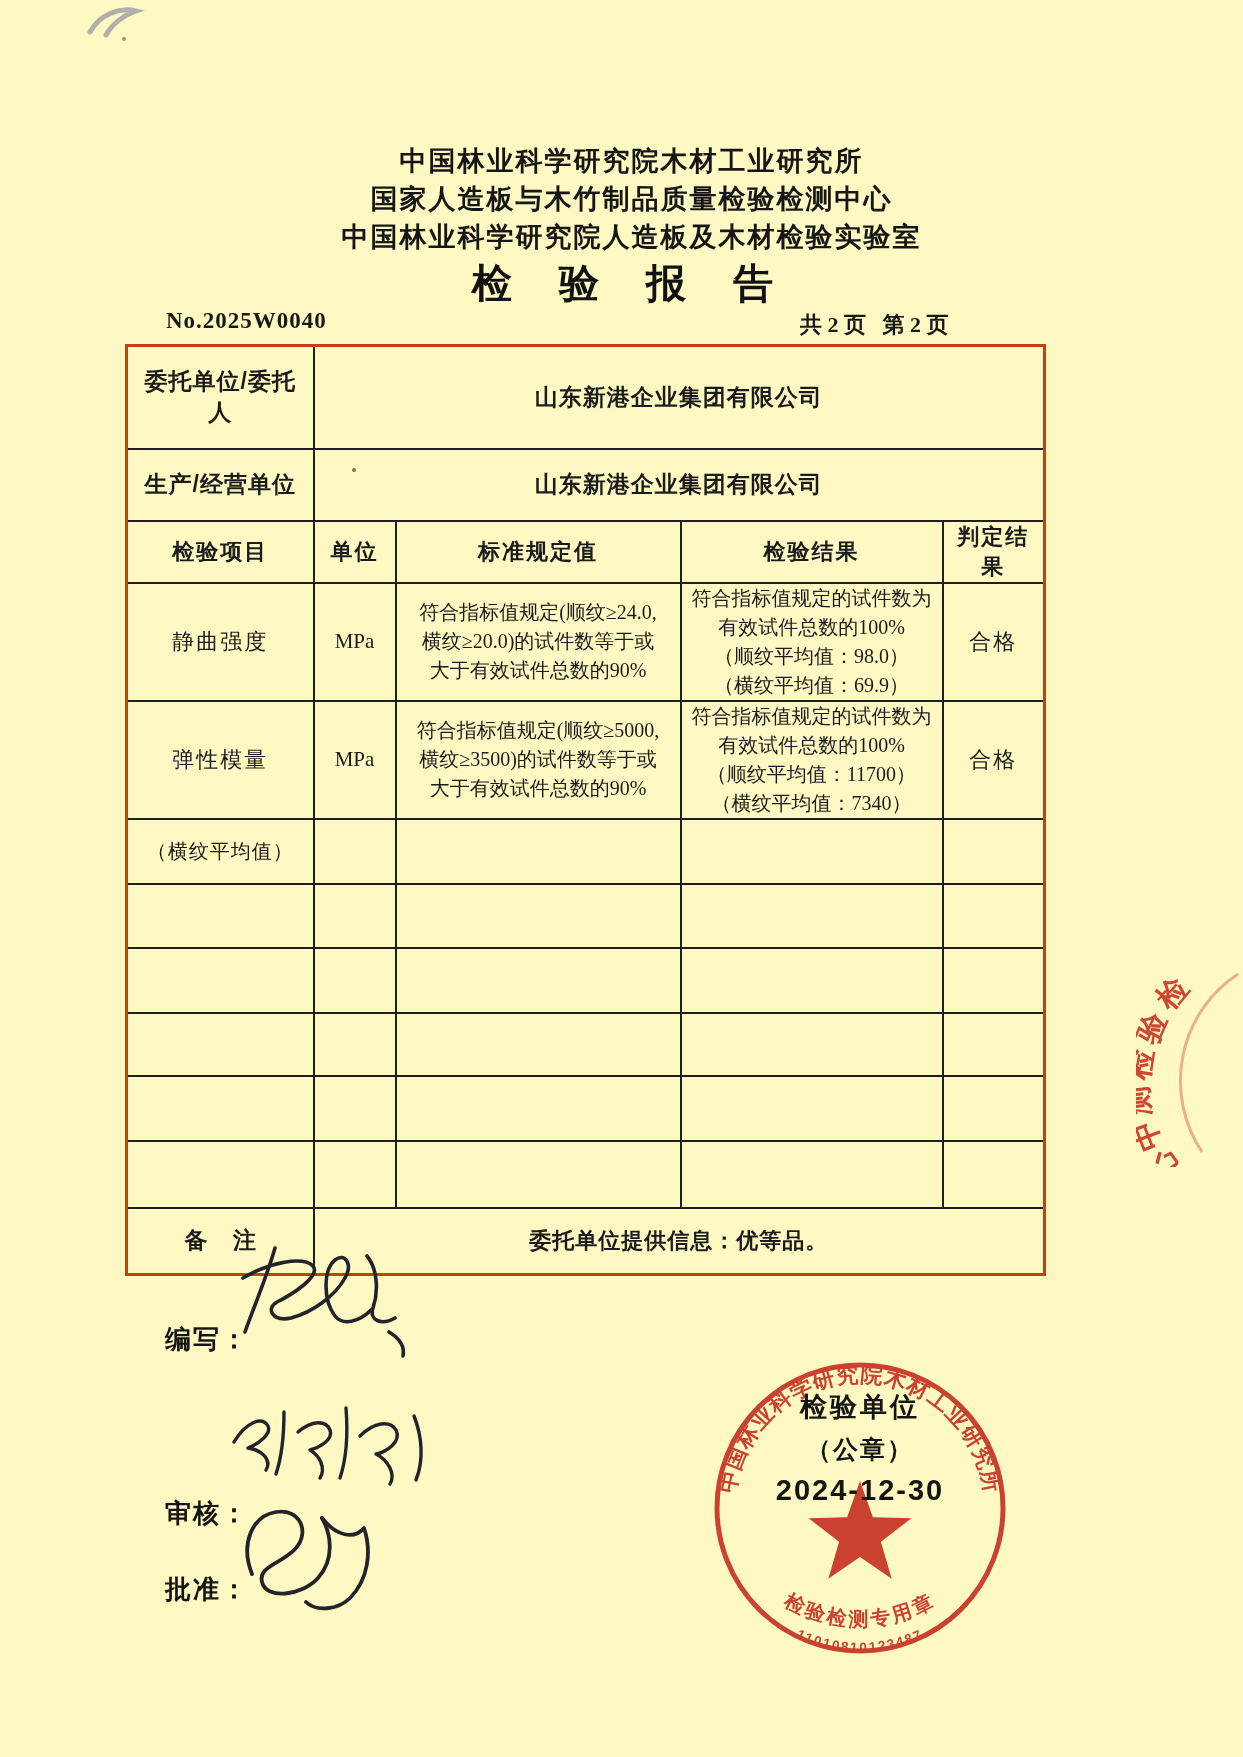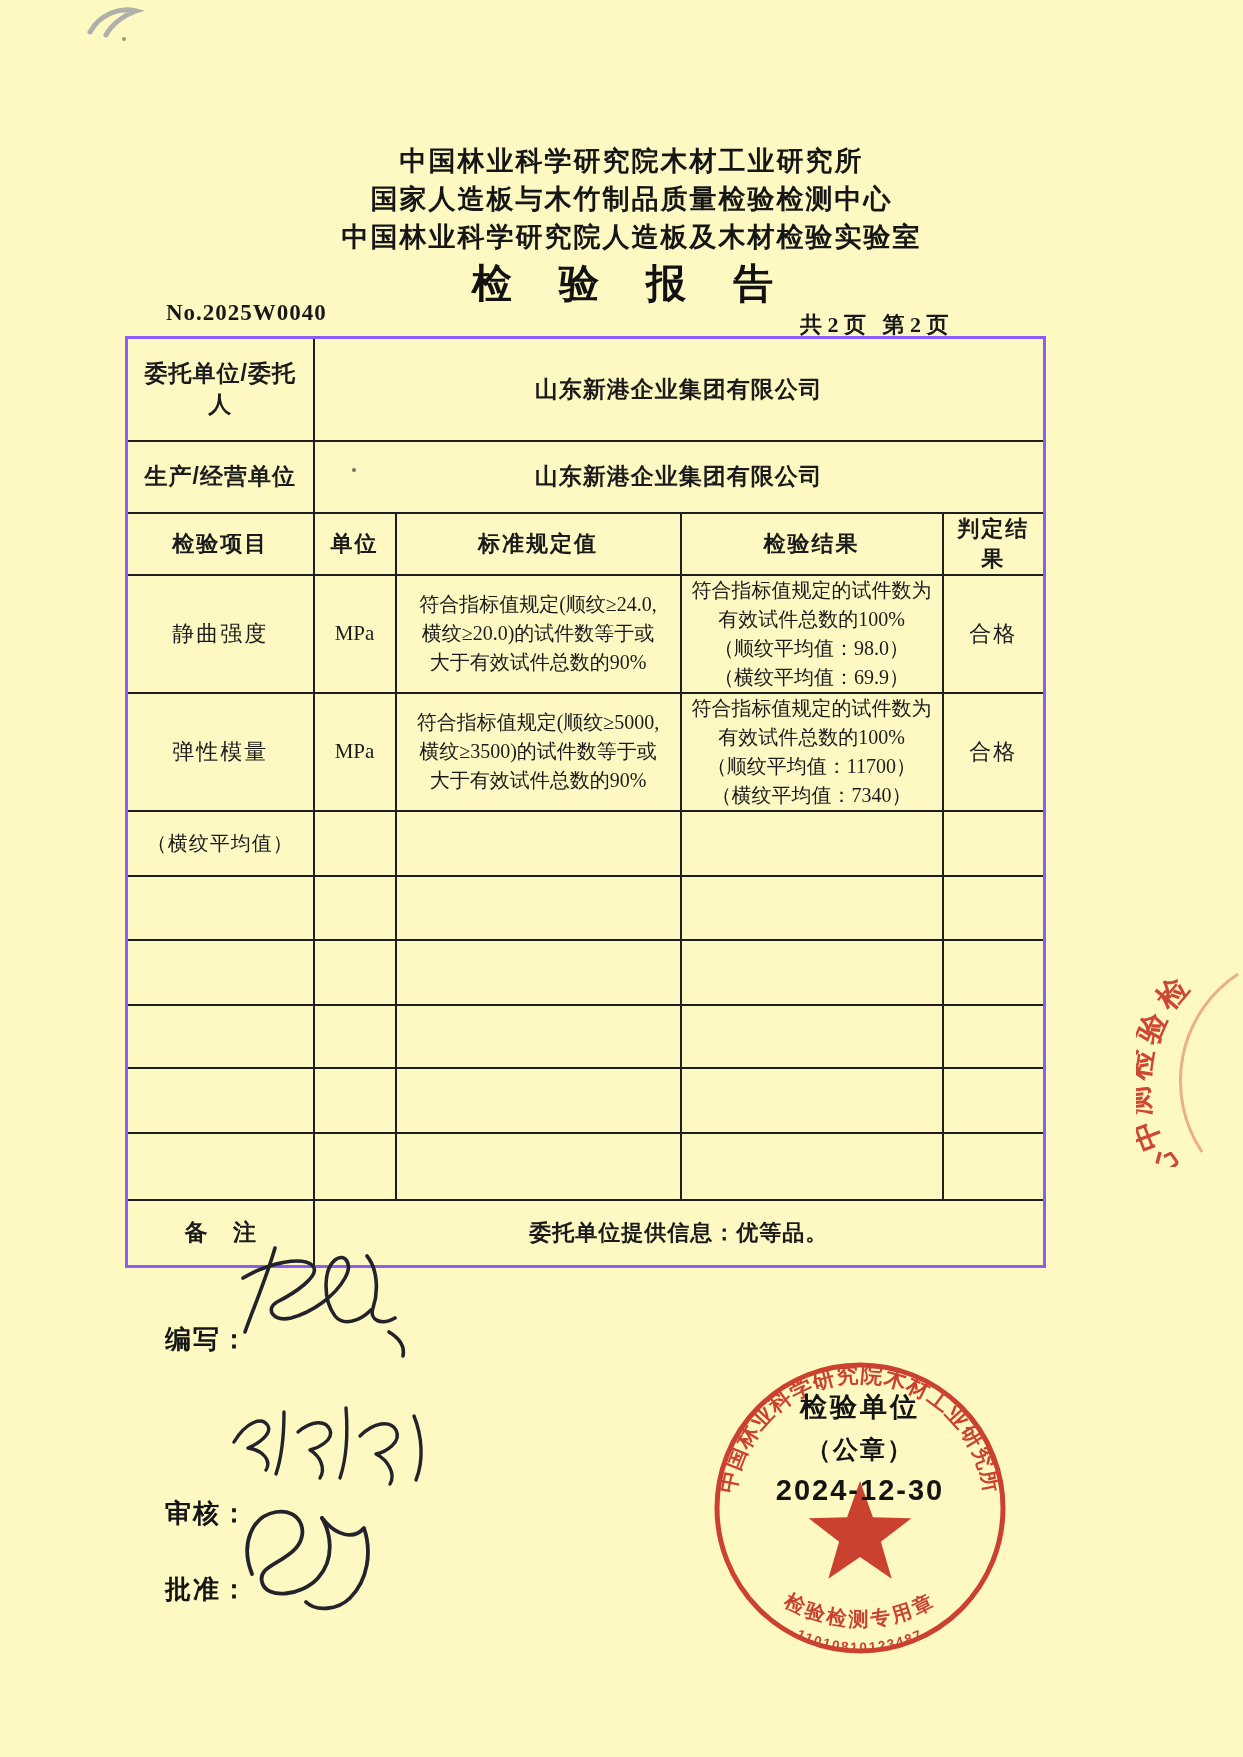--- a/index.html
+++ b/index.html
@@ -21,32 +21,32 @@
     color:#161616;
   }
   .title{
     position:absolute;top:256px;left:0;width:100%;
     text-align:center;
     font-family:"Liberation Sans","DejaVu Sans",sans-serif;
     font-weight:bold;font-size:40px;letter-spacing:18px;
     white-space:pre;color:#121212;
   }
   .report-no{
-    position:absolute;top:300px;left:166px;
+    position:absolute;top:308px;left:166px;
     font-size:23px;font-weight:bold;letter-spacing:1px;color:#181818;
   }
   .page-info{
     position:absolute;top:310px;left:800px;
     font-size:22px;font-weight:bold;white-space:pre;color:#181818;
   }
   table.report{
-    position:absolute;top:336px;left:125px;
+    position:absolute;top:344px;left:125px;
     width:918px;table-layout:fixed;
     border-collapse:collapse;
-    border:3px solid #8b5cf6;
+    border:3px solid #c2410c;
   }
   table.report td{
     border:2px solid #1f1f1f;
     padding:0 6px;
     vertical-align:middle;
     text-align:center;
     overflow:hidden;
   }
   td.lbl{
     text-align:left;padding-left:14px;

